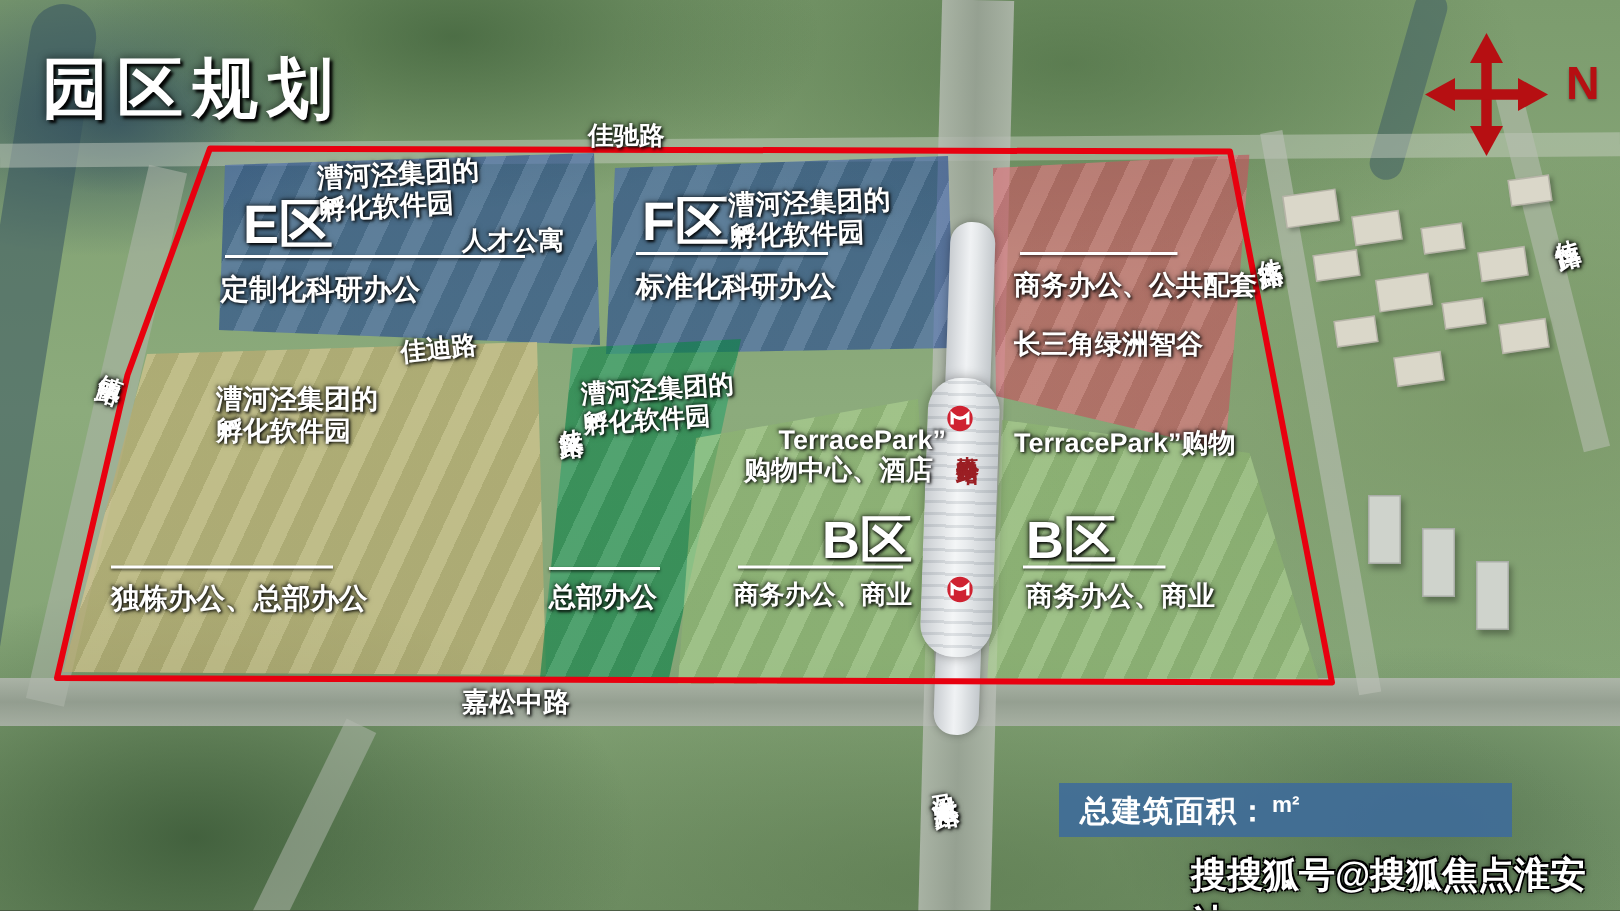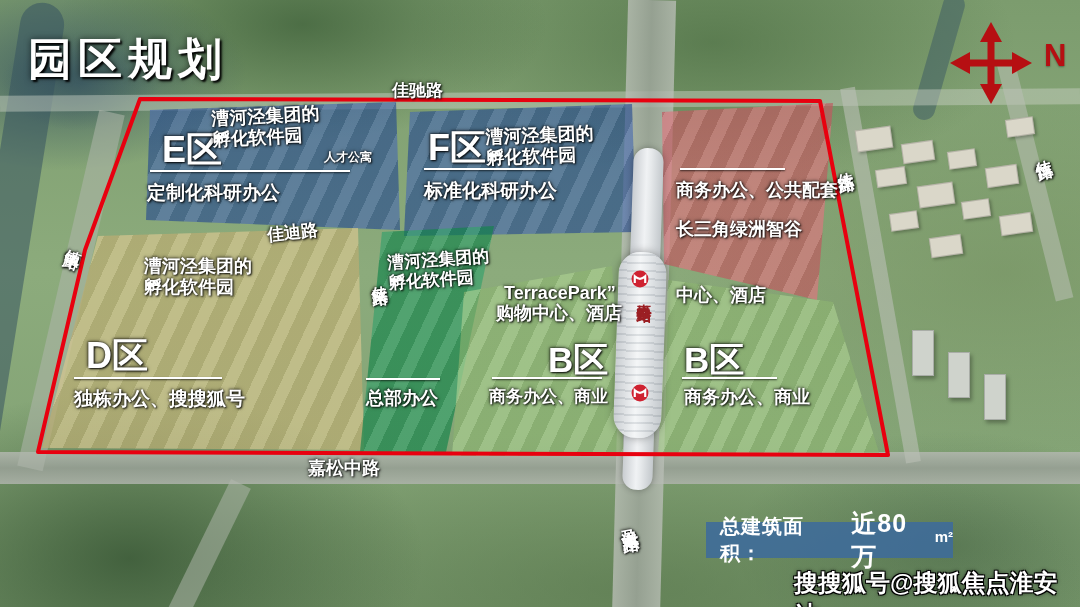--- a/index.html
+++ b/index.html
@@ -24,21 +24,21 @@
   .z-blue{background-color:rgba(38,78,160,.60);}
   .z-pink{background-color:rgba(213,95,104,.66);}
   .z-tan{background-color:rgba(205,188,125,.70);}
   .z-green{background-color:rgba(18,144,82,.64);}
   .z-lgreen{background-color:rgba(156,200,125,.60);}
   .road{position:absolute;}
   .bldg{position:absolute;background:#dad7c9;border:1px solid rgba(0,0,0,.16);
     box-shadow:2px 2px 3px rgba(0,0,0,.25);transform:rotate(-8deg);}
   .tower{position:absolute;background:#cfd3cc;border:1px solid rgba(0,0,0,.18);
     box-shadow:2px 3px 4px rgba(0,0,0,.3);}
-  .banner{position:absolute;left:706px;top:522px;width:247px;height:36px;
+  .banner{position:absolute;left:706px;top:522px;width:302px;height:36px;
     background:rgba(62,107,155,.88);display:flex;align-items:center;padding-left:14px;
     box-sizing:border-box;color:#fff;}
   .banner .lab{font-size:20px;font-weight:bold;letter-spacing:1px;}
   .banner .val{font-size:25px;font-weight:bold;margin-left:6px;letter-spacing:1px;}
   .banner .unit{font-size:15px;font-weight:bold;margin-left:2px;align-self:flex-start;padding-top:6px;}
   .wm{position:absolute;left:794px;top:567px;font-size:24px;font-weight:bold;color:#fff;
     letter-spacing:0px;text-shadow:1px 1px 0 #000,-1px -1px 0 #000,1px -1px 0 #000,-1px 1px 0 #000,0 0 4px #000;}
   .title{position:absolute;left:28px;top:30px;font-size:44px;font-weight:bold;color:#fff;
     letter-spacing:6px;text-shadow:2px 2px 2px rgba(0,0,0,.95),0 0 6px rgba(0,0,0,.6);}
   .n-label{position:absolute;left:1022px;top:36px;font-size:31px;font-weight:bold;color:#b60f12;
@@ -110,61 +110,60 @@
 
   <svg class="abs" width="1080" height="607" style="left:0;top:0;pointer-events:none;">
     <polygon points="140,99 820,101 888,455 38,452 85,250" fill="none" stroke="#e8000f" stroke-width="4" stroke-linejoin="round"></polygon>
   </svg>
 
   <div class="ml" style="left:162px;top:126px;font-size:36px;">E区</div>
   <div class="ml" style="left:212px;top:106px;font-size:18px;line-height:21px;transform:rotate(-3deg);">
     <div>漕河泾集团的</div>
     <div>孵化软件园</div>
   </div>
-  <div class="ml" style="left:324px;top:149px;font-size:12px;">人才公寓</div>
+  <div class="ml" style="left:308px;top:149px;font-size:17px;">人才公寓</div>
   <div class="divider" style="left:150px;top:170px;width:200px;"></div>
   <div class="ml" style="left:428px;top:124px;font-size:36px;">F区</div>
 
   <div class="ml" style="left:147px;top:180px;font-size:19px;">定制化科研办公</div>
   <div class="ml" style="left:486px;top:125px;font-size:18px;line-height:21px;transform:rotate(-2deg);">
     <div>漕河泾集团的</div>
     <div>孵化软件园</div>
   </div>
   <div class="divider" style="left:424px;top:168px;width:128px;"></div>
   <div class="ml" style="left:424px;top:178px;font-size:19px;">标准化科研办公</div>
 
   <div class="divider" style="left:680px;top:168px;width:105px;"></div>
   <div class="ml" style="left:676px;top:217px;font-size:18px;">长三角绿洲智谷</div>
   <div class="ml" style="left:676px;top:178px;font-size:18px;">商务办公、公共配套</div>
 
   <div class="ml" style="left:144px;top:256px;font-size:18px;line-height:21px;">
     <div>漕河泾集团的</div>
     <div>孵化软件园</div>
   </div>
-  <div class="ml" style="left:86px;top:332px;font-size:36px;">D区</div>
   <div class="divider" style="left:74px;top:377px;width:148px;"></div>
-  <div class="ml" style="left:74px;top:386px;font-size:19px;">独栋办公、搜搜狐号</div>
+  <div class="ml" style="left:74px;top:386px;font-size:19px;">独栋办公、总部办公</div>
 
   <div class="ml" style="left:388px;top:250px;font-size:17px;line-height:20px;transform:rotate(-4deg);">
     <div>漕河泾集团的</div>
     <div>孵化软件园</div>
   </div>
   <div class="divider" style="left:366px;top:378px;width:74px;"></div>
   <div class="ml" style="left:366px;top:386px;font-size:18px;">总部办公</div>
 
   <div class="ml" style="left:496px;top:283px;font-size:18px;line-height:20px;">
-    <div style="padding-left:8px;">TerracePark”</div>
+    <div style="padding-left:8px;margin-left:15px;">TerracePark”</div>
     <div>购物中心、酒店</div>
   </div>
   <div class="ml" style="left:548px;top:337px;font-size:35px;">B区</div>
   <div class="divider" style="left:492px;top:377px;width:110px;"></div>
   <div class="ml" style="left:489px;top:385px;font-size:17px;">商务办公、商业</div>
 
   <div class="ml" style="left:676px;top:285px;font-size:18px;line-height:21px;">
-    <div>中心、酒店</div>
+    <div>TerracePark”购物</div>
   </div>
   <div class="ml" style="left:684px;top:337px;font-size:35px;">B区</div>
   <div class="divider" style="left:682px;top:377px;width:95px;"></div>
   <div class="ml" style="left:684px;top:385px;font-size:18px;">商务办公、商业</div>
 
   <div class="ml" style="left:392px;top:79px;font-size:17px;">佳驰路</div>
   <div class="ml" style="left:267px;top:221px;font-size:17px;transform:rotate(-6deg);">佳迪路</div>
   <div class="ml vtext" style="left:367px;top:273px;font-size:16px;transform:rotate(-5deg);">佳采路</div>
   <div class="ml vtext" style="left:68px;top:238px;font-size:16px;transform:rotate(20deg);">镇中路</div>
   <div class="ml" style="left:308px;top:456px;font-size:18px;">嘉松中路</div>
@@ -183,19 +182,18 @@
         <rect x="16" y="39.5" width="54" height="7"></rect>
         <polygon points="2,43 22,32 22,54"></polygon>
         <polygon points="84,43 64,32 64,54"></polygon>
       </g>
     </svg>
     <span class="n-label" style="left:96px;top:18px;">N</span>
   </div>
 
   <div class="banner">
     <span class="lab">总建筑面积：</span>
-    <span class="val">近80万</span>
     <span class="unit">m²</span>
   </div>
 
   <div class="wm">搜搜狐号@搜狐焦点淮安站</div>
 
 </div>
 
 </body></html>

